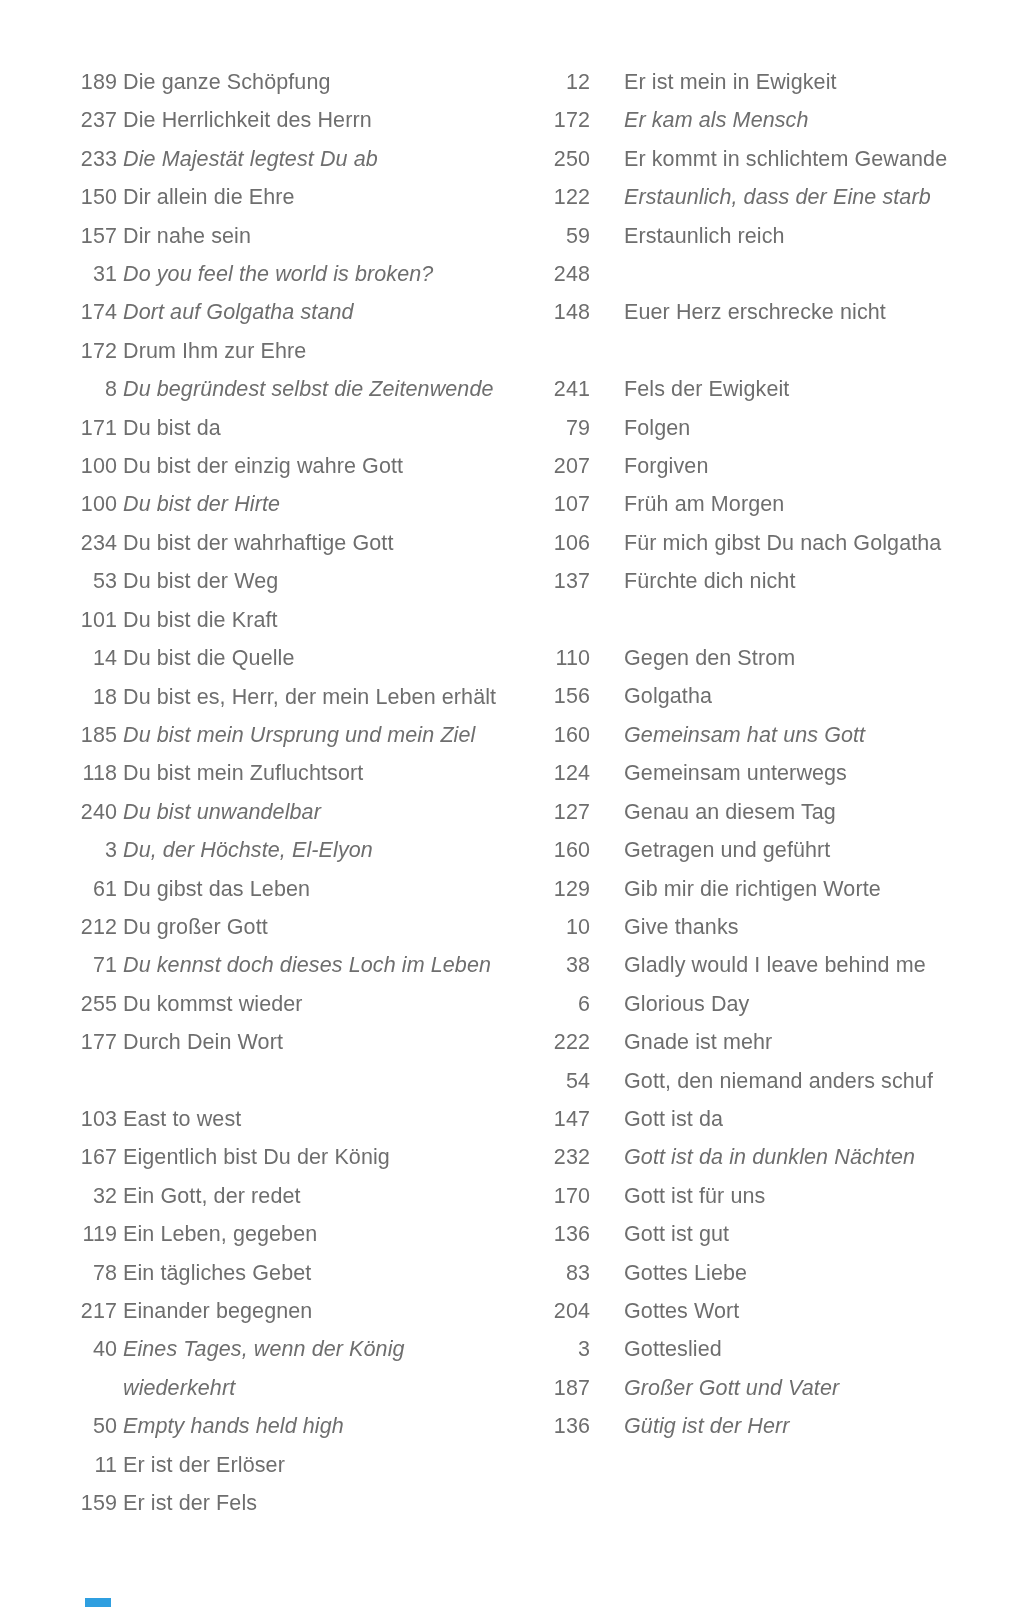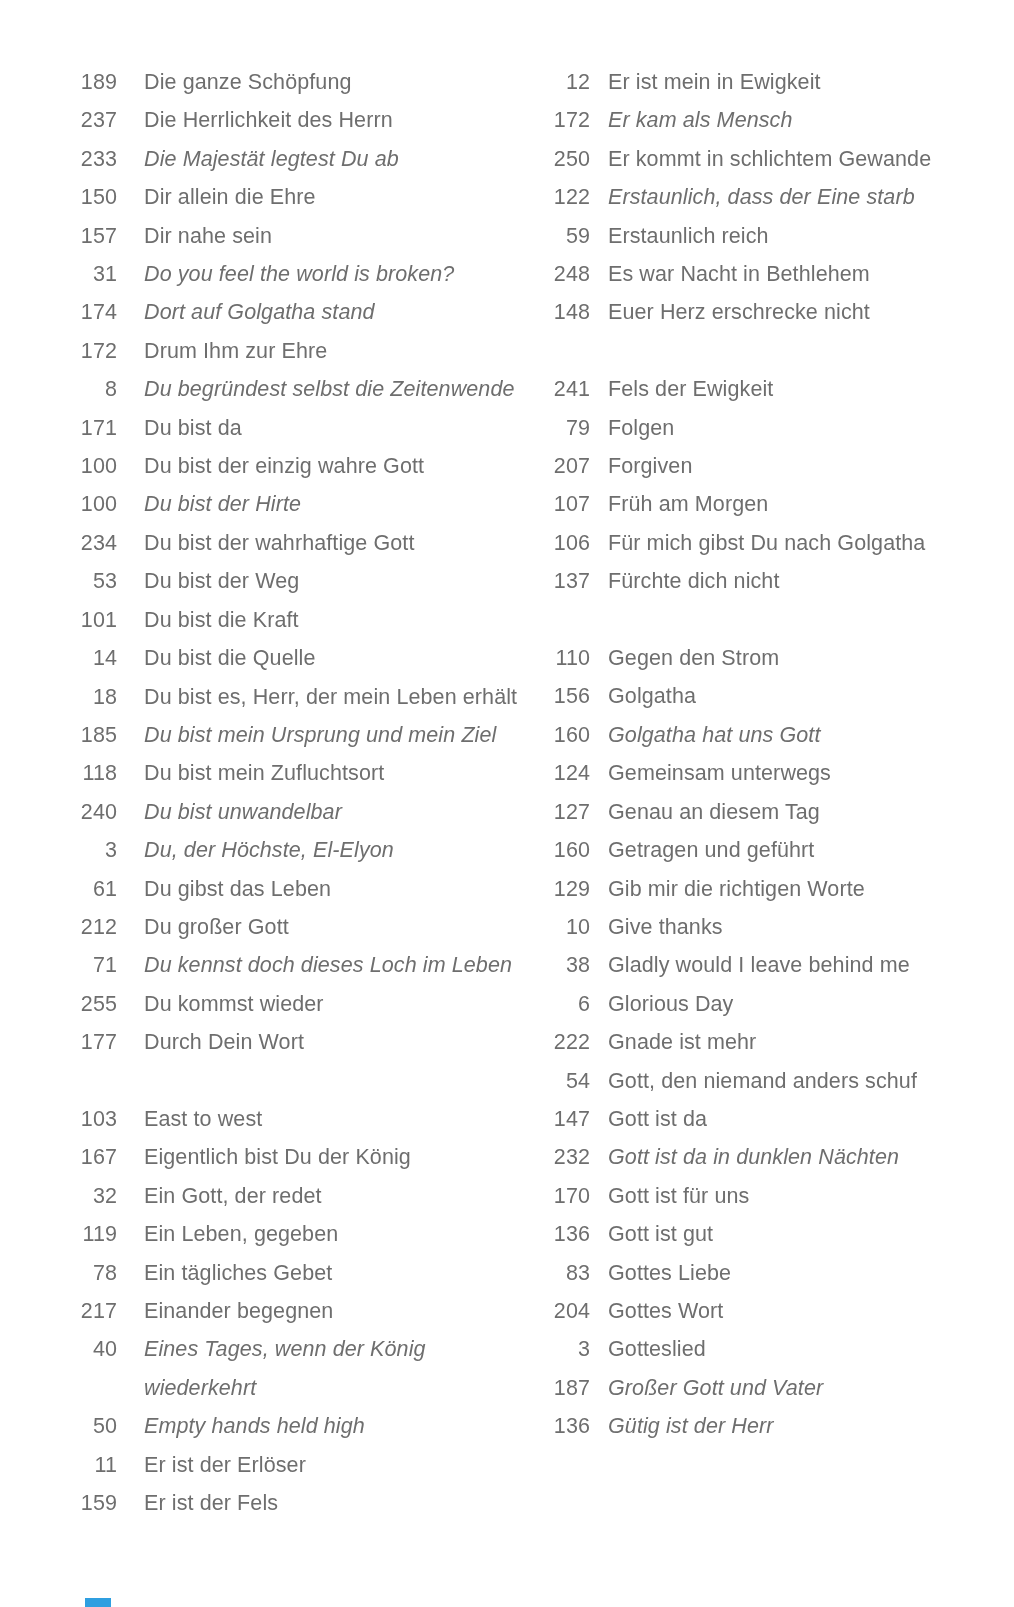--- a/index.html
+++ b/index.html
@@ -38,22 +38,22 @@
     letter-spacing: 0.1px;
   }
   .row.spacer { height: 38.4px; }
   .num {
     flex: 0 0 auto;
     text-align: right;
   }
   .col-left  .num { width: 72px; }
   .col-right .num { width: 70px; }
   .title { }
-  .col-left  .title { margin-left: 27px; }
-  .col-right .title { margin-left: 18px; }
+  .col-left  .title { margin-left: 6px; }
+  .col-right .title { margin-left: 34px; }
   .title .line2 { }
   .italic { font-style: italic; }
   .corner-marker {
     position: absolute;
     left: 85px;
     bottom: 0;
     width: 26px;
     height: 9px;
   }
 </style>
@@ -228,21 +228,20 @@
         <div class="row">
           <span class="num">122</span>
           <span class="title italic">Erstaunlich, dass der Eine starb</span>
         </div>
         <div class="row">
           <span class="num">59</span>
           <span class="title">Erstaunlich reich</span>
         </div>
         <div class="row">
           <span class="num">248</span>
-          <span class="title">Es war Nacht in Bethlehem</span>
         </div>
         <div class="row">
           <span class="num">148</span>
           <span class="title">Euer Herz erschrecke nicht</span>
         </div>
         <div class="row spacer"></div>
         <div class="row">
           <span class="num">241</span>
           <span class="title">Fels der Ewigkeit</span>
         </div>
@@ -270,21 +269,21 @@
         <div class="row">
           <span class="num">110</span>
           <span class="title">Gegen den Strom</span>
         </div>
         <div class="row">
           <span class="num">156</span>
           <span class="title">Golgatha</span>
         </div>
         <div class="row">
           <span class="num">160</span>
-          <span class="title italic">Golgatha hat uns Gott</span>
+          <span class="title italic">Gemeinsam hat uns Gott</span>
         </div>
         <div class="row">
           <span class="num">124</span>
           <span class="title">Gemeinsam unterwegs</span>
         </div>
         <div class="row">
           <span class="num">127</span>
           <span class="title">Genau an diesem Tag</span>
         </div>
         <div class="row">

